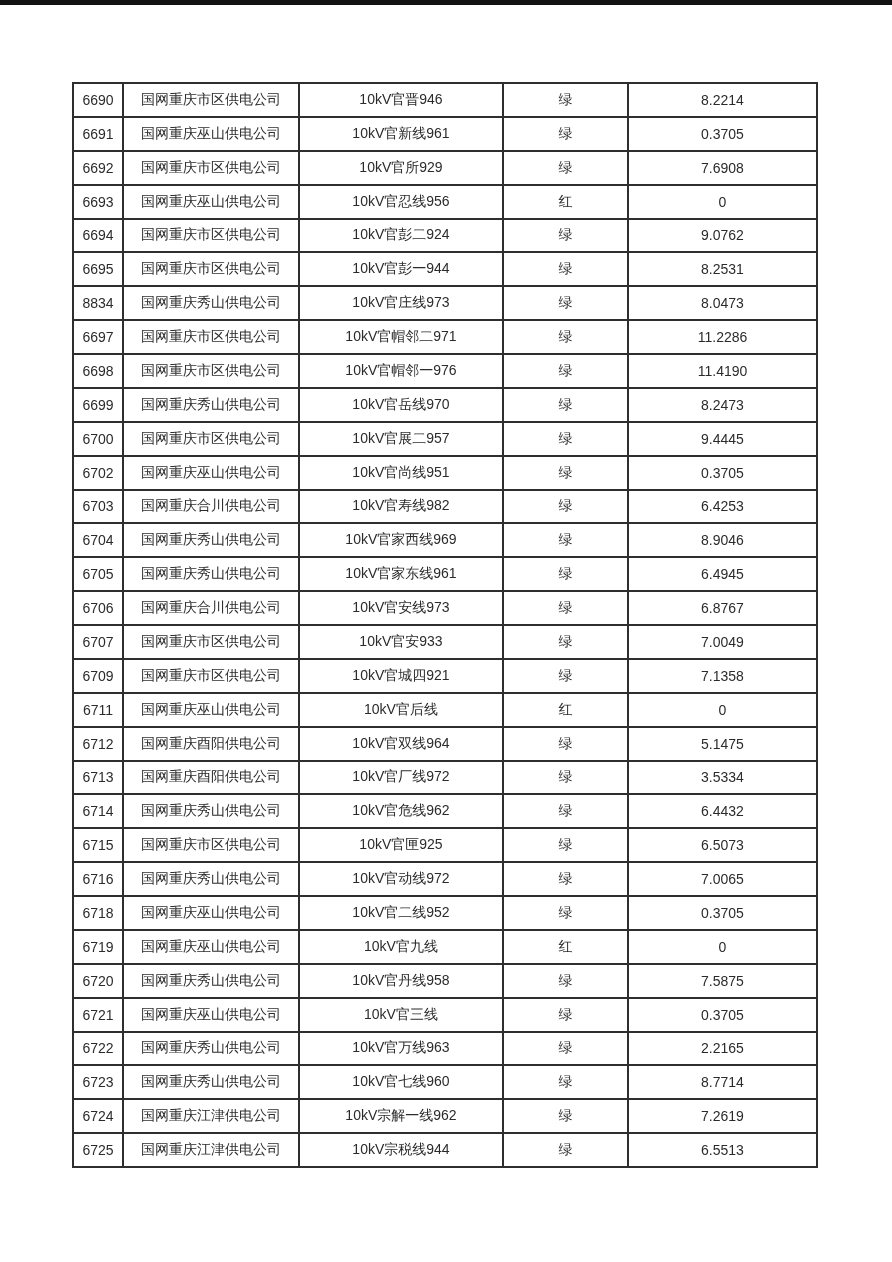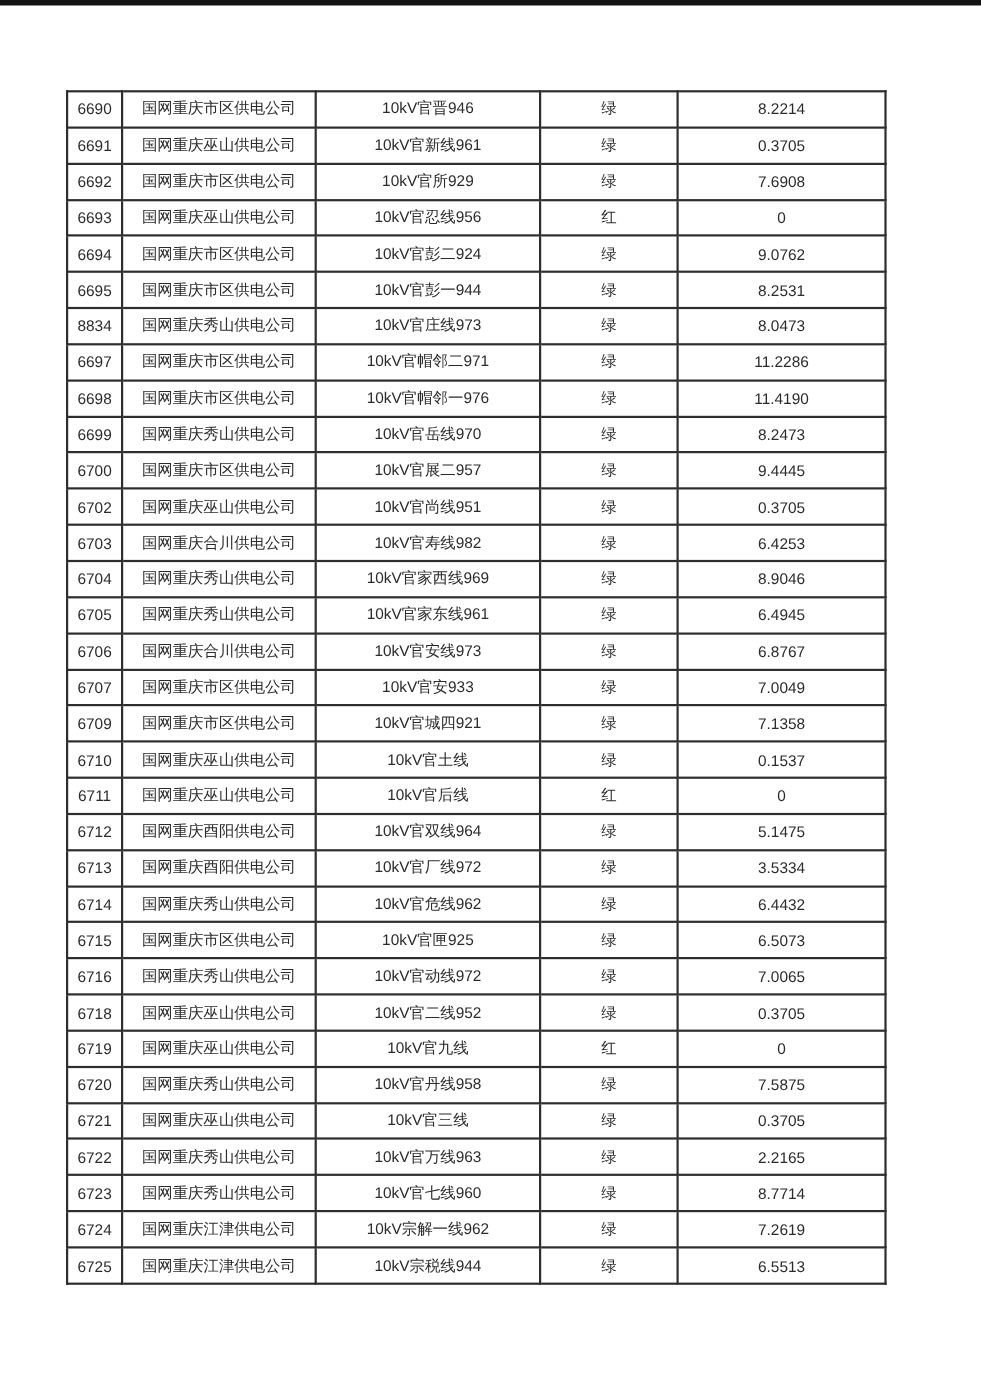--- a/index.html
+++ b/index.html
@@ -18,21 +18,21 @@
   .top-bar {
     position: absolute;
     top: 0;
     left: 0;
     width: 892px;
     height: 5px;
     background: #121212;
   }
   .data-table {
     position: absolute;
-    left: 60px;
+    left: 72px;
     top: 82px;
     width: 744px;
     height: 1086px;
     border-collapse: collapse;
     table-layout: fixed;
   }
   .data-table td {
     border: 2px solid #2e2e2e;
     text-align: center;
     vertical-align: middle;
@@ -186,27 +186,20 @@
           <td>7.0049</td>
         </tr>
         <tr>
           <td>6709</td>
           <td>国网重庆市区供电公司</td>
           <td>10kV官城四921</td>
           <td>绿</td>
           <td>7.1358</td>
         </tr>
         <tr>
-          <td>6710</td>
-          <td>国网重庆巫山供电公司</td>
-          <td>10kV官土线</td>
-          <td>绿</td>
-          <td>0.1537</td>
-        </tr>
-        <tr>
           <td>6711</td>
           <td>国网重庆巫山供电公司</td>
           <td>10kV官后线</td>
           <td>红</td>
           <td>0</td>
         </tr>
         <tr>
           <td>6712</td>
           <td>国网重庆酉阳供电公司</td>
           <td>10kV官双线964</td>

